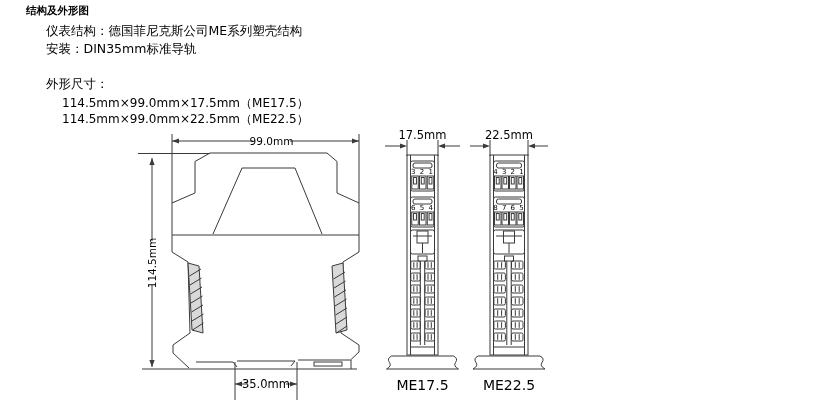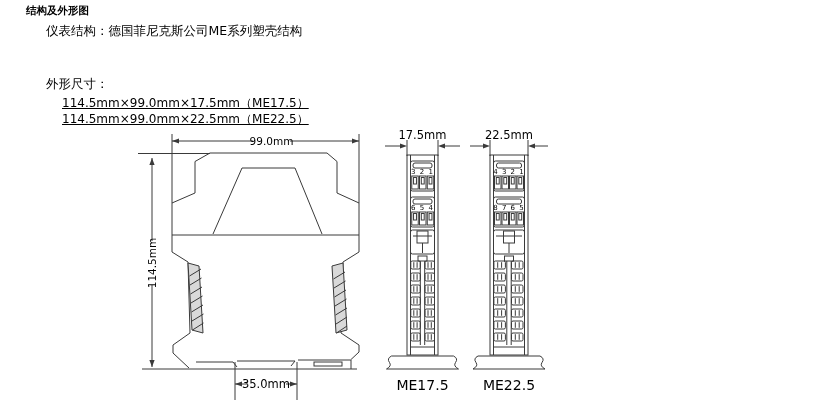--- a/index.html
+++ b/index.html
@@ -1,38 +1,39 @@
 <!DOCTYPE html>
 <html><head>
 <meta charset="utf-8">
 <style>
   html,body{margin:0;padding:0;background:#fff;}
   #screen{position:relative;width:797px;height:408px;background:#ffffff;overflow:hidden;
           font-family:"DejaVu Sans","Liberation Sans",sans-serif;color:#000;}
   .doc-title{position:absolute;left:26px;top:4px;font-size:10.5px;font-weight:bold;white-space:nowrap;}
   .spec-line{position:absolute;left:46px;font-size:12.5px;white-space:nowrap;}
-  .dim-line-text{position:absolute;left:62px;font-size:12px;white-space:nowrap;text-decoration:underline;}
+  .dim-line-text{position:absolute;left:62px;font-size:12px;white-space:nowrap;}
   svg.draw{position:absolute;left:130px;top:125px;width:445px;height:283px;}
   .draw line,.draw path,.draw rect,.draw polyline,.draw use{stroke:#3a3a3a;fill:none;stroke-width:1;}
   .draw polygon{stroke:#3a3a3a;fill:none;stroke-width:1;}
   .draw polygon.arrow{fill:#3a3a3a;stroke:none;}
   .draw polygon.hatchfill{fill:#d9d9d9;stroke:#3a3a3a;}
   .draw text{fill:#000;stroke:none;text-anchor:middle;}
   .dimtext{font-size:10.5px;}
   .dimtext-lg{font-size:11.5px;}
   .modeltext{font-size:14px;}
   .digits{font-size:7px;letter-spacing:1px;}
 </style>
 </head>
 <body>
 
 <div id="screen">
 
   <div class="doc-title">结构及外形图</div>
   <div class="spec-line" style="top:23px">仪表结构：德国菲尼克斯公司ME系列塑壳结构</div>
+  <div class="spec-line" style="top:41px">安装：DIN35mm标准导轨</div>
   <div class="spec-line" style="top:76px">外形尺寸：</div>
   <div class="dim-line-text" style="top:95px">114.5mm×99.0mm×17.5mm（ME17.5）</div>
   <div class="dim-line-text" style="top:111px">114.5mm×99.0mm×22.5mm（ME22.5）</div>
 
   <svg class="draw" viewBox="130 125 445 283">
     <defs>
       <g id="holeS">
         <rect x="0" y="0" width="6.5" height="13"></rect>
         <rect x="1.8" y="1.5" width="2.9" height="6.5"></rect>
       </g>

